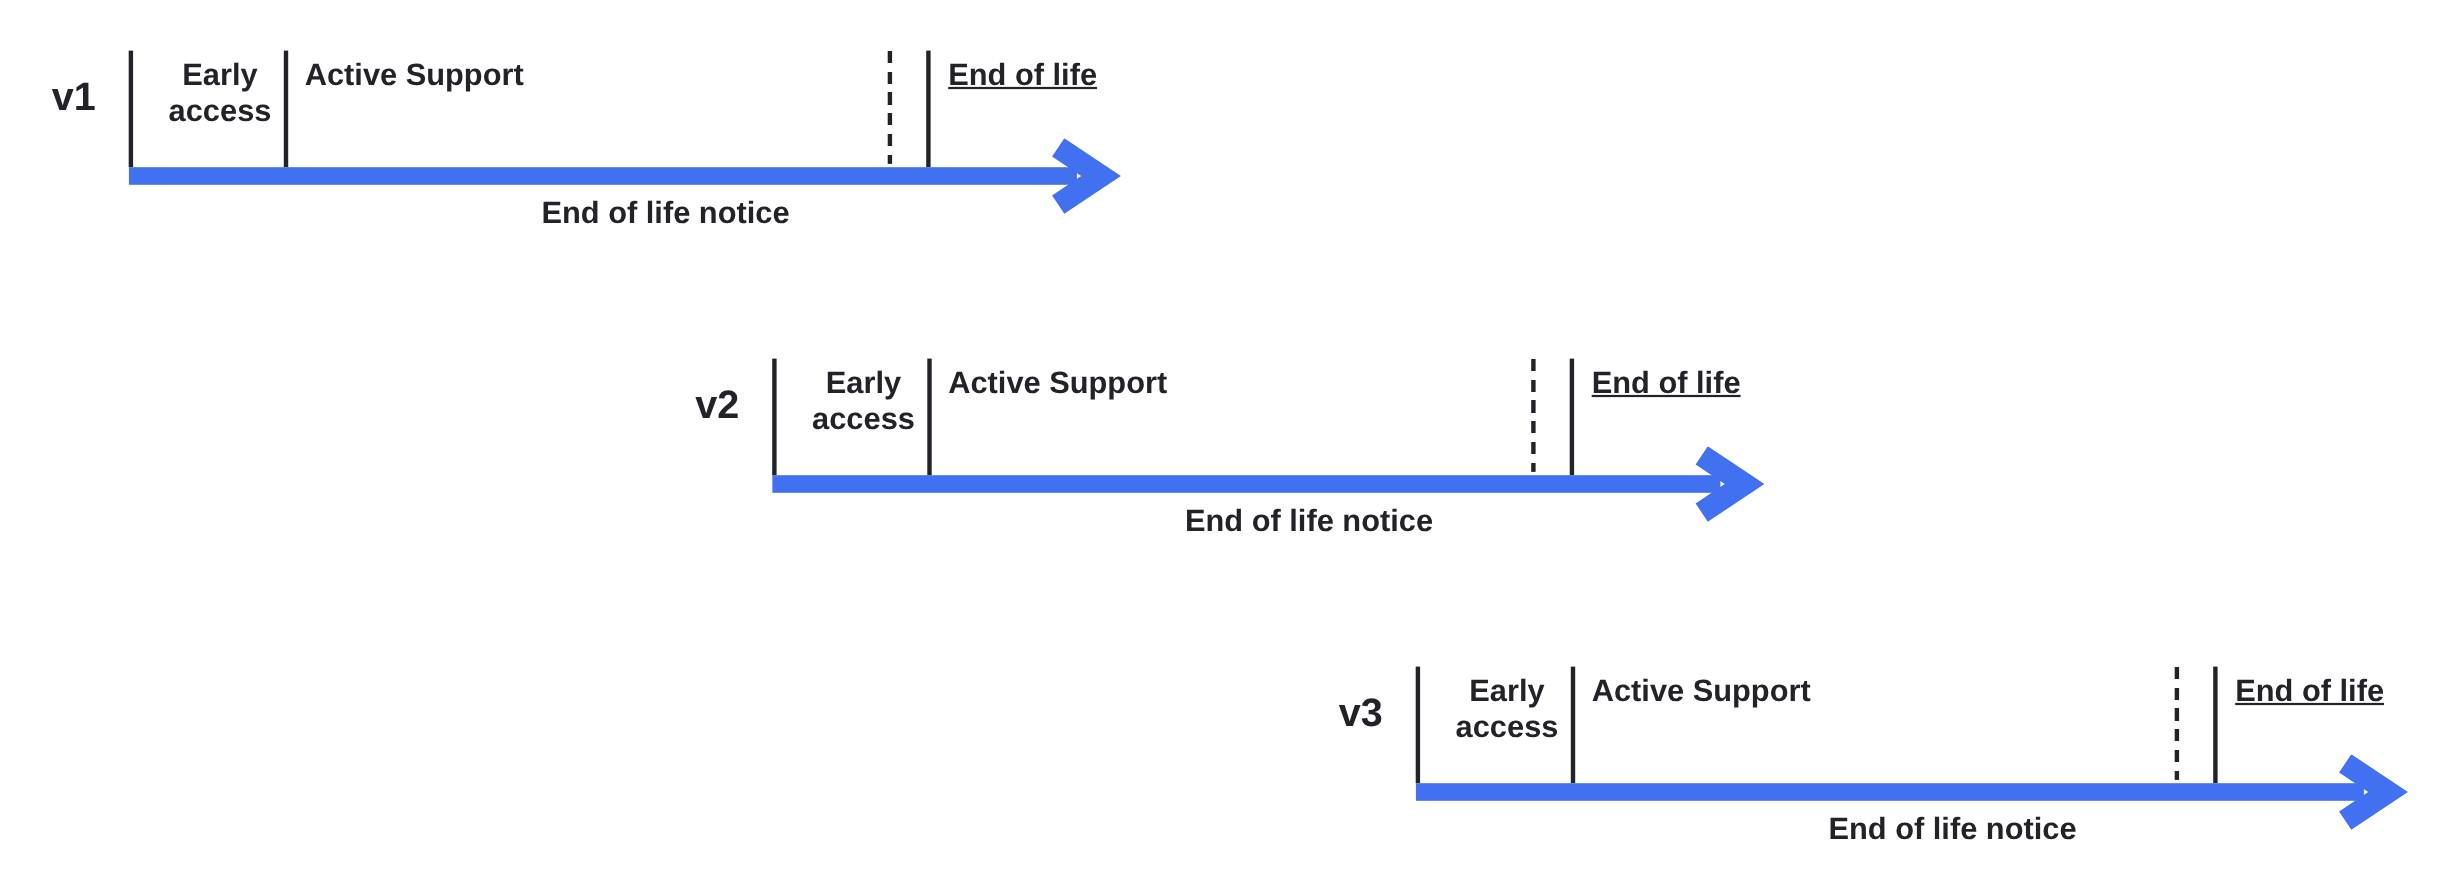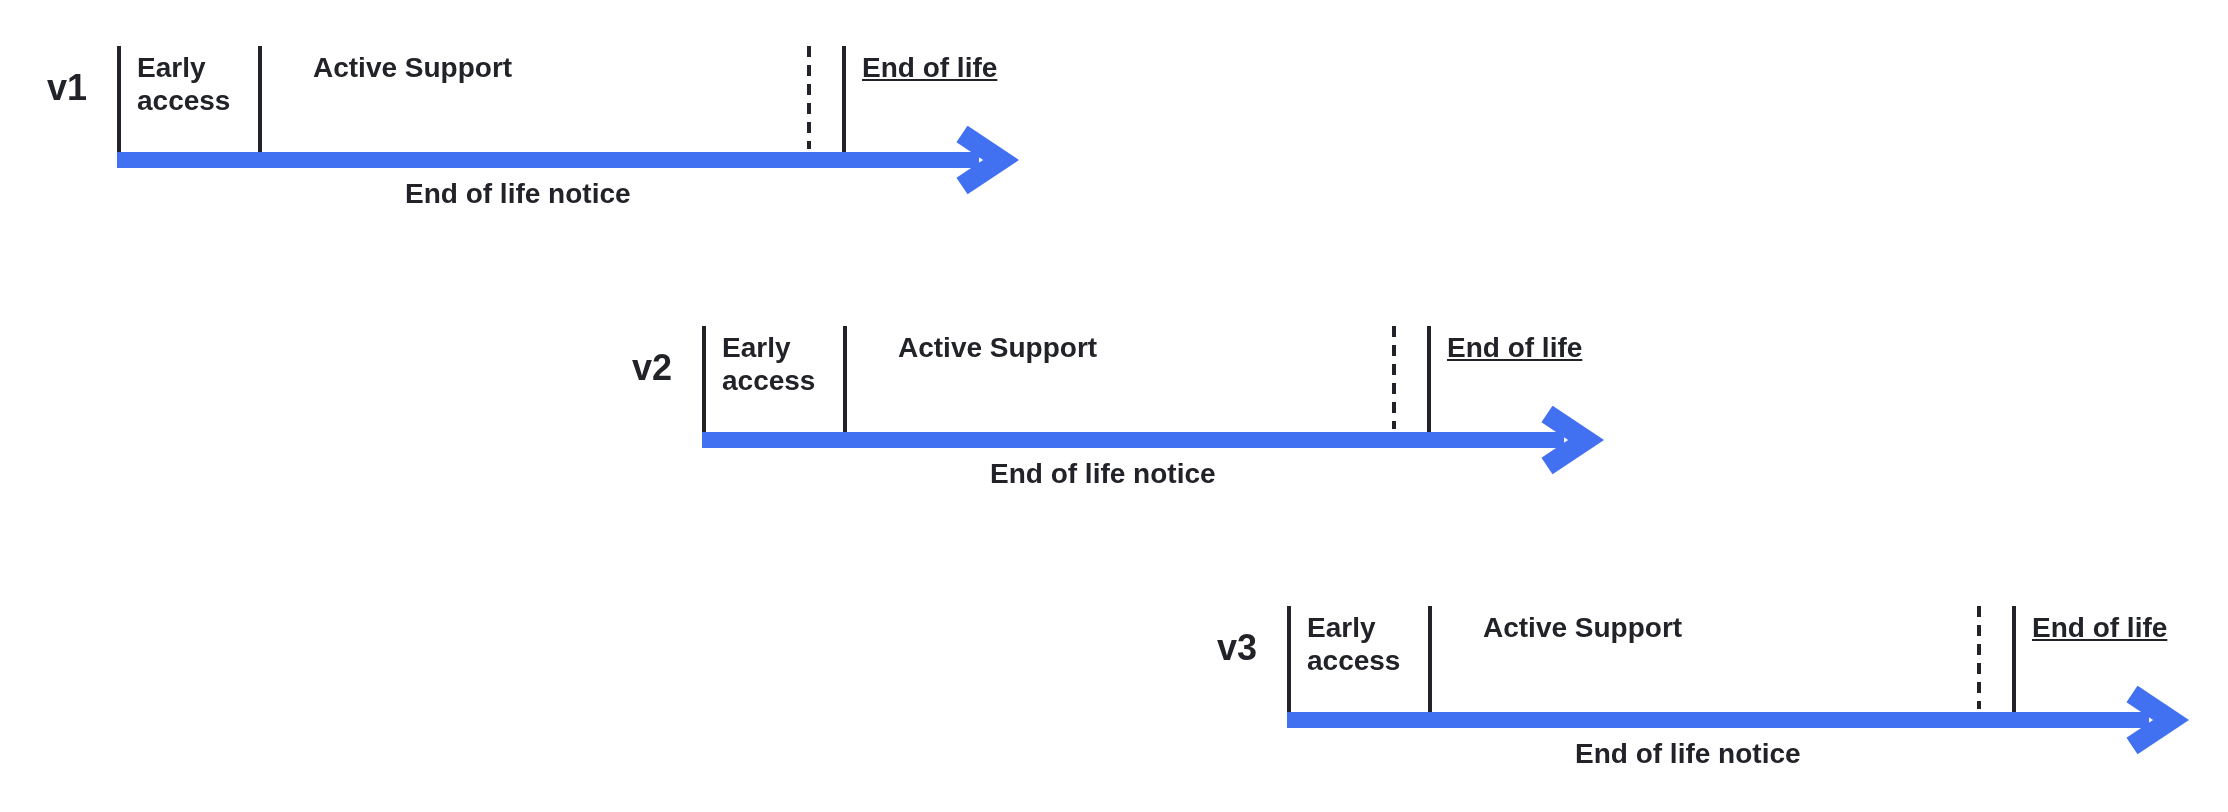--- a/index.html
+++ b/index.html
@@ -36,24 +36,24 @@
 
   .arrow{position:absolute;left:0;top:80px;width:915px;height:70px;display:block;}
   .arrow .shaft{fill:var(--accent);}
   .arrow .head{stroke:var(--accent);stroke-width:20;fill:none;stroke-linejoin:miter;stroke-linecap:butt;}
 
   .label{
     position:absolute;top:5px;
     font-size:28px;line-height:33px;font-weight:700;color:var(--ink);
     white-space:nowrap;
   }
-  .l-early{left:20px;width:126px;white-space:normal;}
-  .l-active{left:160px;margin-left:36px;}
+  .l-early{left:20px;width:126px;white-space:normal;text-align:center;}
+  .l-active{left:160px;}
   .l-eol{left:745px;text-decoration:underline;}
-  .l-notice{top:131px;left:288px;width:400px;text-align:left;}
+  .l-notice{top:131px;left:288px;width:400px;text-align:center;}
 </style>
 </head>
 <body>
 
 <div class="canvas">
 
   <section class="row row-1">
     <div class="version">v1</div>
     <div class="tick t-start"></div>
     <div class="tick t-active"></div>

